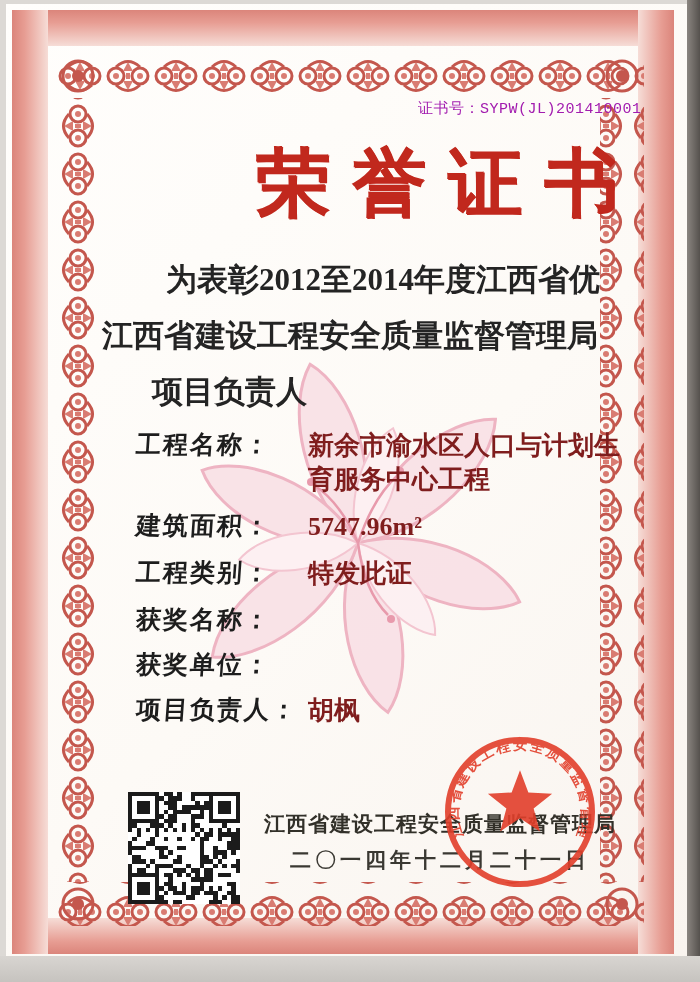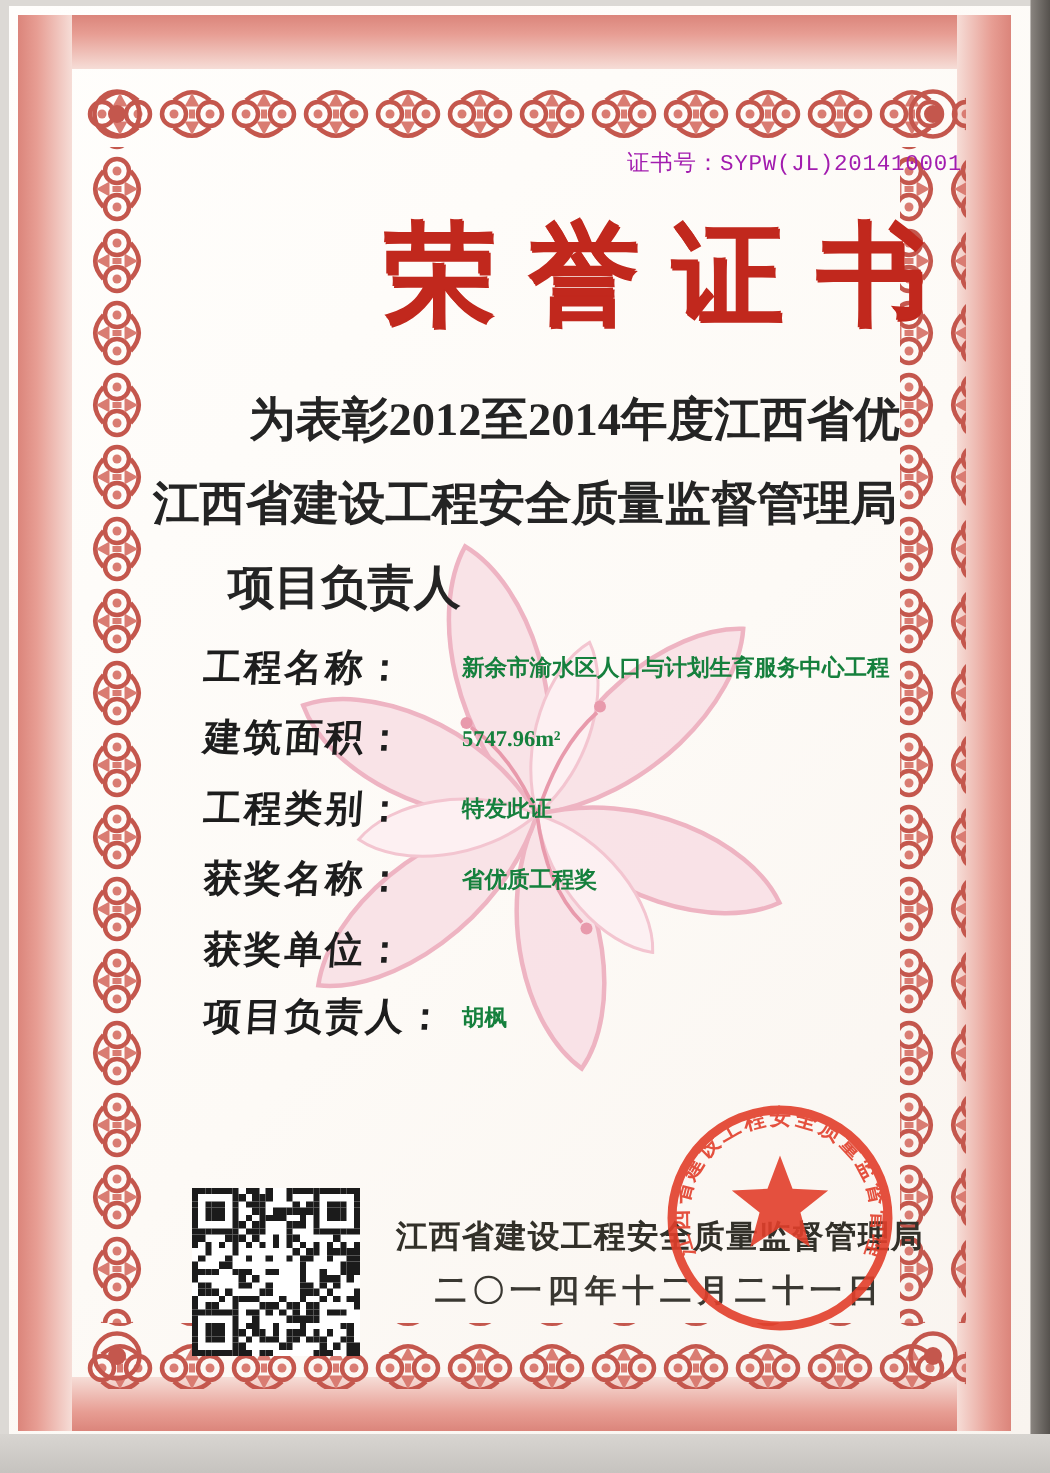--- a/index.html
+++ b/index.html
@@ -39,22 +39,22 @@
     font-family:"Liberation Serif",serif;font-weight:bold;font-size:31px;
     line-height:56px;color:#242424;}
   .body-text p{margin:0;}
   .indent-2{text-indent:64px;}
   .indent-15{text-indent:50px;}
 
   .fields{position:absolute;left:136px;top:428px;width:490px;}
   .frow{display:flex;align-items:flex-start;margin-bottom:12px;}
   .flabel{flex:none;width:172px;font-family:"Liberation Serif",serif;font-weight:bold;
     font-size:25px;letter-spacing:2px;color:#1d1d1d;transform:skewX(-4deg);}
-  .fvalue{font-family:"Liberation Serif",serif;font-weight:600;font-size:15px;
-    line-height:34px;color:#15803d;max-width:312px;padding-top:1px;}
+  .fvalue{font-family:"Liberation Serif",serif;font-weight:600;font-size:26px;
+    line-height:34px;color:#7f1d1d;max-width:312px;padding-top:1px;}
 
   .qr{position:absolute;left:128px;top:792px;width:112px;height:112px;background:#fff;
     display:grid;grid-template-columns:repeat(25,1fr);grid-template-rows:repeat(25,1fr);}
   .qr .m{background:#1b1b1b;}
 
   .issuer{position:absolute;left:240px;top:810px;width:400px;text-align:center;
     font-family:"Liberation Serif",serif;font-weight:bold;font-size:21px;
     letter-spacing:1px;color:#323029;white-space:nowrap;}
   .date{position:absolute;left:240px;top:846px;width:400px;text-align:center;
     font-family:"Liberation Serif",serif;font-weight:bold;font-size:21px;
@@ -177,21 +177,20 @@
       <div class="frow">
         <span class="flabel">建筑面积：</span>
         <span class="fvalue">5747.96m²</span>
       </div>
       <div class="frow">
         <span class="flabel">工程类别：</span>
         <span class="fvalue">特发此证</span>
       </div>
       <div class="frow">
         <span class="flabel">获奖名称：</span>
-        <span class="fvalue">省优质工程奖</span>
       </div>
       <div class="frow">
         <span class="flabel">获奖单位：</span>
       </div>
       <div class="frow">
         <span class="flabel">项目负责人：</span>
         <span class="fvalue">胡枫</span>
       </div>
     </div>
 

